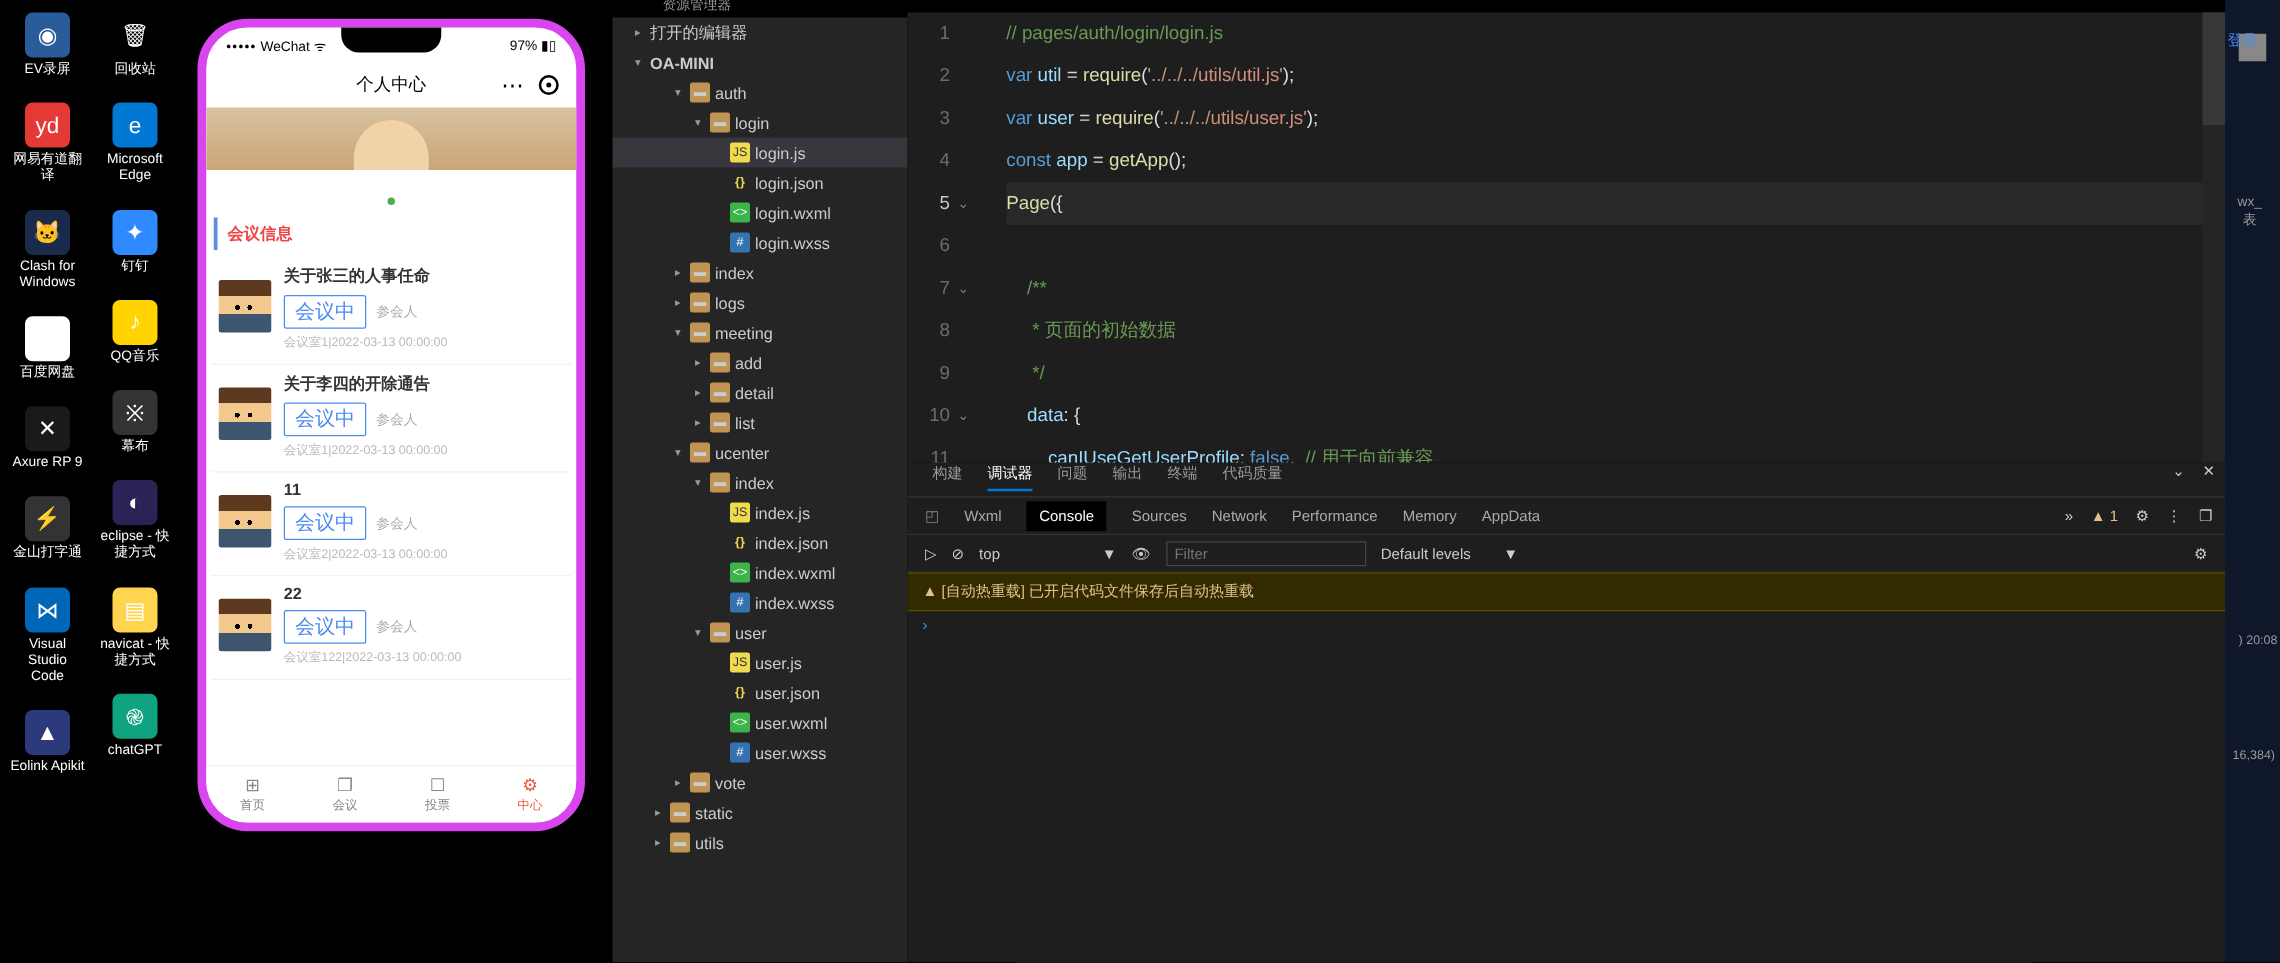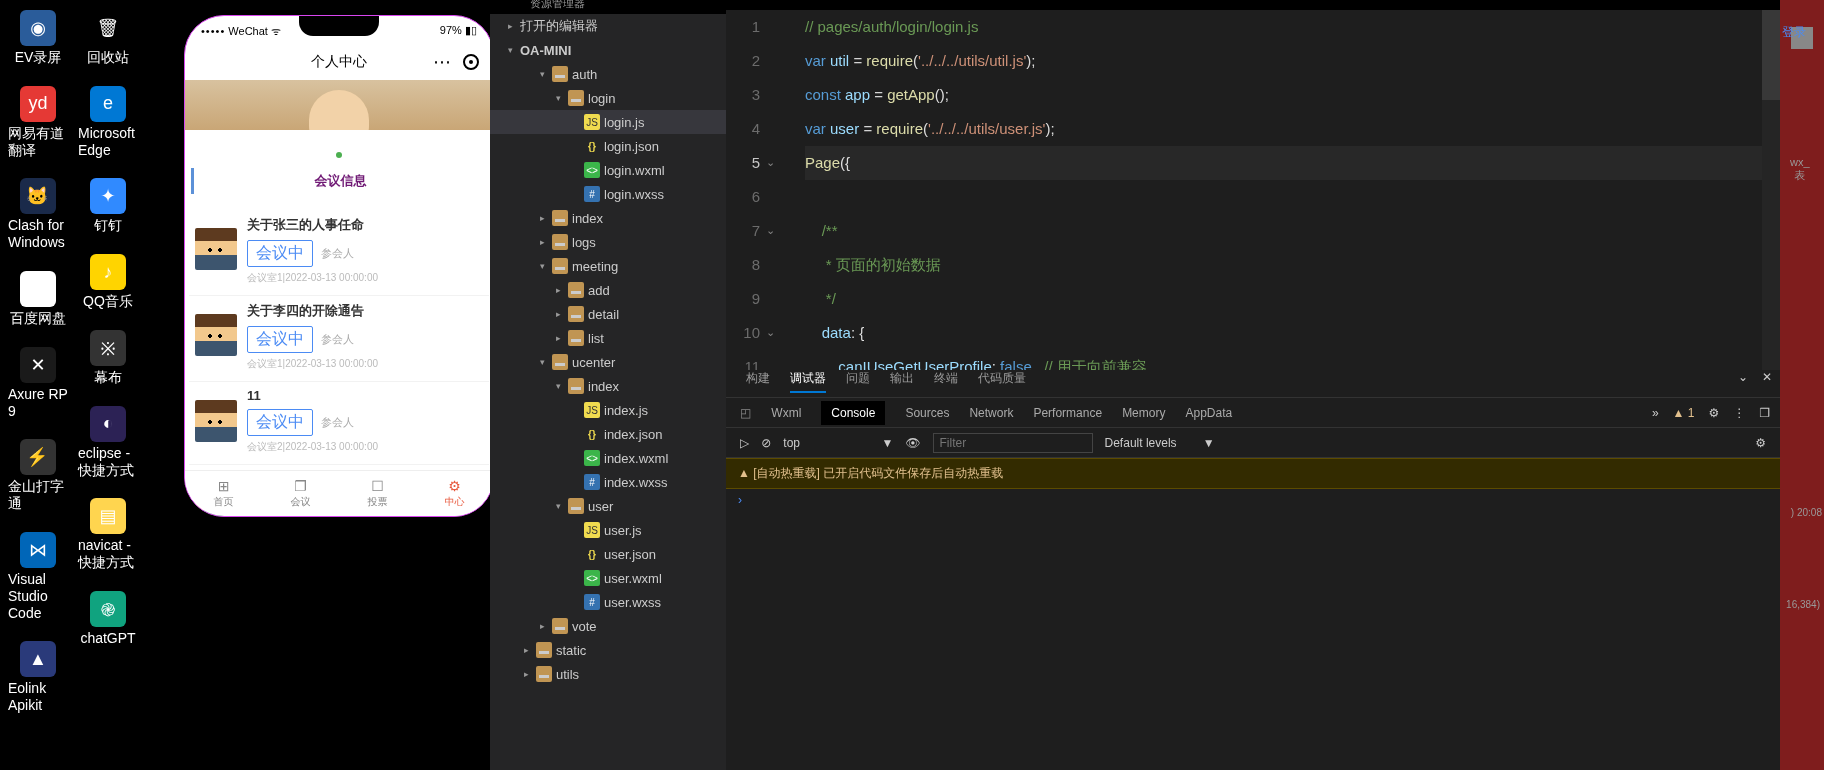--- a/index.html
+++ b/index.html
@@ -5,35 +5,35 @@
 * { margin: 0; padding: 0; box-sizing: border-box; font-family: -apple-system, "Microsoft YaHei", sans-serif; }
 body { background: #000; width: 1824px; height: 770px; overflow: hidden; position: relative; }
 
 
 .desktop { position: absolute; left: 0; top: 0; width: 140px; height: 770px; }
 .dicon-col { position: absolute; display: flex; flex-direction: column; gap: 20px; padding-top: 10px; }
 .dicon-col.c1 { left: 8px; }
 .dicon-col.c2 { left: 78px; }
 .dicon { width: 60px; display: flex; flex-direction: column; align-items: center; gap: 3px; cursor: pointer; }
 .dicon .ico { width: 36px; height: 36px; border-radius: 6px; display: flex; align-items: center; justify-content: center; font-size: 18px; color: #fff; }
-.dicon .lbl { font-size: 14px; color: #fff; line-height: 1.2; }
-
-
-.phone { position: absolute; left: 184px; top: 15px; width: 310px; height: 502px; background: #fff; border-radius: 40px; border: 1px solid #d946ef; overflow: hidden; }
+.dicon .lbl { font-size: 11px; color: #fff; text-align: center; line-height: 1.2; }
+
+
+.phone { position: absolute; left: 158px; top: 15px; width: 310px; height: 650px; background: #fff; border-radius: 40px; border: 7px solid #d946ef; overflow: hidden; }
 .notch { position: absolute; left: 50%; transform: translateX(-50%); top: -2px; width: 80px; height: 22px; background: #000; border-radius: 0 0 14px 14px; z-index: 10; }
 .statusbar { height: 28px; display: flex; align-items: center; justify-content: space-between; padding: 0 16px; font-size: 11px; }
 .statusbar .dots { letter-spacing: 1px; }
 .navbar { height: 36px; display: flex; align-items: center; justify-content: center; position: relative; font-size: 14px; }
 .navbar .menu { position: absolute; right: 42px; font-size: 18px; }
 .navbar .target { position: absolute; right: 14px; width: 16px; height: 16px; border: 2px solid #000; border-radius: 50%; display: flex; align-items: center; justify-content: center; }
 .navbar .target::after { content:''; width:4px; height:4px; background:#000; border-radius:50%; }
 .banner { height: 50px; background: linear-gradient(#d8c29f,#c9a676); display: flex; align-items: flex-end; justify-content: center; overflow: hidden; }
 .banner .face { width: 60px; height: 60px; background: #f2d2a8; border-radius: 50% 50% 40% 40%; position: relative; margin-bottom: -20px; }
 .gdot { width: 6px; height: 6px; background: #4caf50; border-radius: 50%; margin: 22px auto 10px; }
-.section-title { padding: 4px 8px; font-size: 13px; color: #701a75; border-left: 3px solid #5c91d8; margin: 2px 6px 16px; font-weight: bold; text-align: center; }
+.section-title { padding: 4px 8px; font-size: 13px; color: #ef4444; border-left: 3px solid #5c91d8; margin: 2px 6px 6px; font-weight: bold; }
 .mlist { padding: 0 4px; }
 .mitem { display: flex; padding: 6px 6px 10px; border-bottom: 1px solid #f2f2f2; }
 .avatar { width: 42px; height: 42px; background: linear-gradient(#5d3a1f 30%,#f2c88d 30%,#f2c88d 65%,#3d556e 65%); border-radius: 2px; margin-top: 12px; flex-shrink: 0; position: relative; }
 .avatar::after { content:''; position:absolute; left:10px; top:18px; width:20px; height:10px; background:radial-gradient(circle at 25% 40%,#000 2px,transparent 2px),radial-gradient(circle at 75% 40%,#000 2px,transparent 2px); }
 .minfo { flex: 1; padding-left: 10px; }
 .mtitle { font-size: 13px; font-weight: bold; color: #333; margin-bottom: 6px; }
 .mrow { display: flex; align-items: center; gap: 8px; margin-bottom: 4px; }
 .badge { font-size: 16px; color: #4b8bf4; border: 1px solid #4b8bf4; padding: 2px 8px; border-radius: 2px; }
 .part { font-size: 11px; color: #aaa; }
 .meta { font-size: 10px; color: #bbb; }
@@ -76,21 +76,21 @@
 .dbg-tabs2 .db.active { color: #fff; background:#000; padding:5px 10px; }
 .dbg-tabs2 .right { position: absolute; right: 10px; display: flex; align-items: center; gap: 14px; color: #ccc; }
 .warn-badge { color: #e2c08d; }
 .dbg-bar { height: 30px; display: flex; align-items: center; gap: 12px; padding: 0 14px; border-bottom: 1px solid #333; }
 .dbg-bar .sel { color: #ccc; min-width: 110px; display:flex; align-items:center; justify-content:space-between; }
 .dbg-bar input { background: #1e1e1e; border: 1px solid #444; color: #ccc; padding: 2px 6px; width: 160px; font-size:12px; }
 .console-line { padding: 6px 12px; color: #e2c08d; background: #332b00; border-top:1px solid #5c4b00; border-bottom:1px solid #5c4b00; }
 .prompt { color: #4b8bf4; padding: 4px 12px; }
 
 
-.rside { position: absolute; right: 0; top: 0; width: 44px; bottom: 0; background: #7f1d1d; color: #999; font-size: 11px; padding-top: 24px; text-align:center; }
+.rside { position: absolute; right: 0; top: 0; width: 44px; bottom: 0; background: #0f172a; color: #999; font-size: 11px; padding-top: 24px; text-align:center; }
 .rside .login { writing-mode: horizontal-tb; color:#4b8bf4; font-size:12px; position:absolute; top:24px; left:2px; }
 .rside .usericon { width:22px; height:22px; background:#888; margin:3px auto; }
 .rside .wx { position:absolute; top:156px; left:10px; }
 .rside .info { position:absolute; bottom:160px; right:4px; font-size:10px; }
 
 .minimap { position:absolute; right:44px; top:10px; width:18px; height:360px; background:#252525; }
 .minimap-thumb { position:absolute; top:0; width:100%; height:90px; background:#383838; }
 </style>
 </head>
 <body>
@@ -401,22 +401,22 @@
       <div class="gline">6</div>
       <div class="gline">7</div>
       <div class="gline">8</div>
       <div class="gline">9</div>
       <div class="gline">10</div>
       <div class="gline">11</div>
     </div>
   <div class="code" id="code">
       <div class="cline"><span class="c-cmt">// pages/auth/login/login.js</span></div>
       <div class="cline"><span class="c-kw">var</span> <span class="c-var">util</span> <span class="c-op">=</span> <span class="c-fn">require</span><span class="c-pun">(</span><span class="c-str">'../../../utils/util.js'</span><span class="c-pun">);</span></div>
+      <div class="cline"><span class="c-kw">var</span> <span class="c-var">user</span> <span class="c-op">=</span> <span class="c-fn">require</span><span class="c-pun">(</span><span class="c-str">'../../../utils/user.js'</span><span class="c-pun">);</span></div>
       <div class="cline"><span class="c-kw">const</span> <span class="c-var">app</span> <span class="c-op">=</span> <span class="c-fn">getApp</span><span class="c-pun">();</span></div>
-      <div class="cline"><span class="c-kw">var</span> <span class="c-var">user</span> <span class="c-op">=</span> <span class="c-fn">require</span><span class="c-pun">(</span><span class="c-str">'../../../utils/user.js'</span><span class="c-pun">);</span></div>
       <div class="cline hl"><span class="c-fn">Page</span><span class="c-pun">({</span></div>
       <div class="cline"></div>
       <div class="cline">    <span class="c-doc">/**</span></div>
       <div class="cline"><span class="c-doc">     * 页面的初始数据</span></div>
       <div class="cline"><span class="c-doc">     */</span></div>
       <div class="cline">    <span class="c-var">data</span><span class="c-pun">: {</span></div>
       <div class="cline">        <span class="c-var">canIUseGetUserProfile</span><span class="c-pun">:</span> <span class="c-bool">false</span><span class="c-pun">,</span>  <span class="c-cmt">// 用于向前兼容</span></div>
     </div>
   <div class="fold" style="top:146px">⌄</div>
   <div class="fold" style="top:214px">⌄</div>

